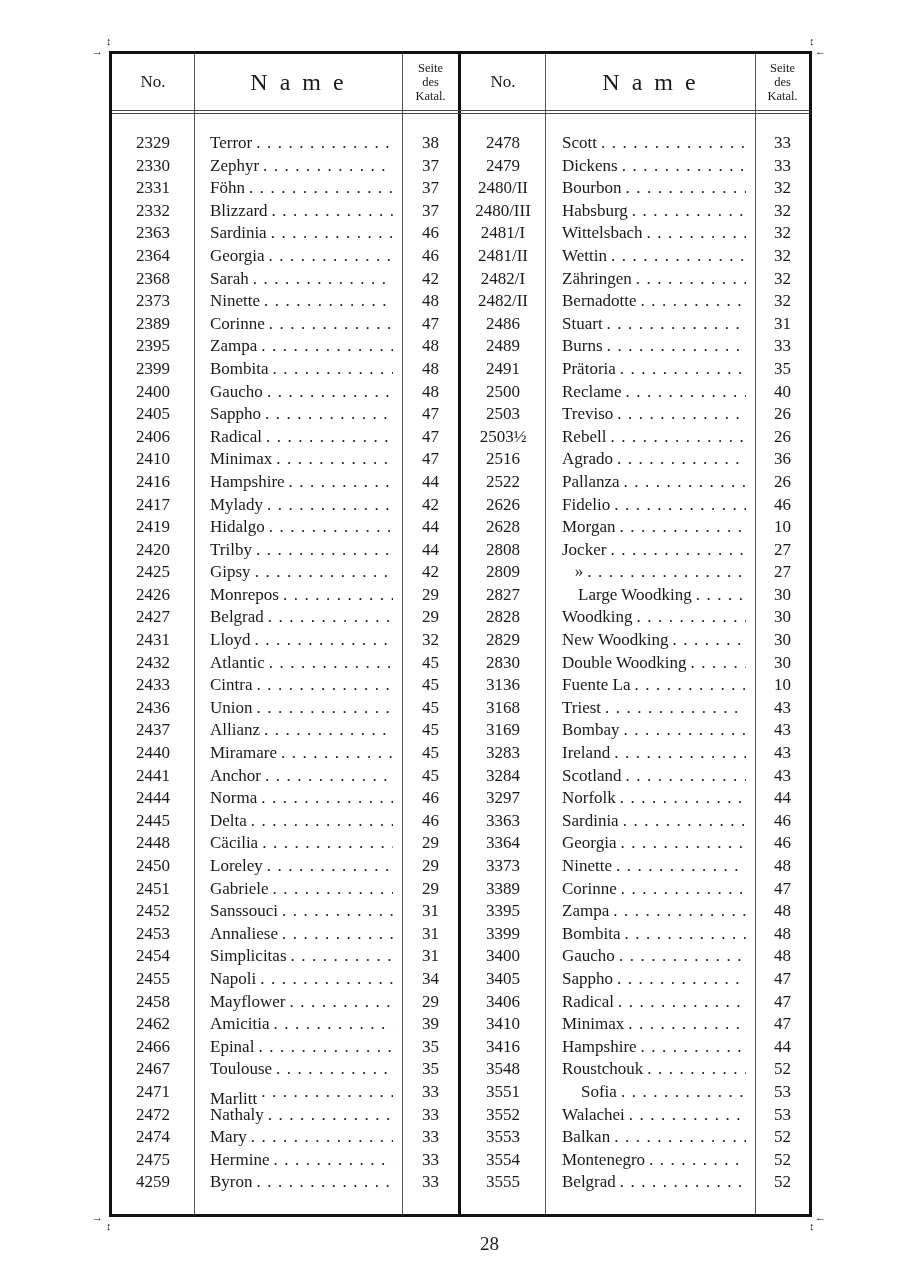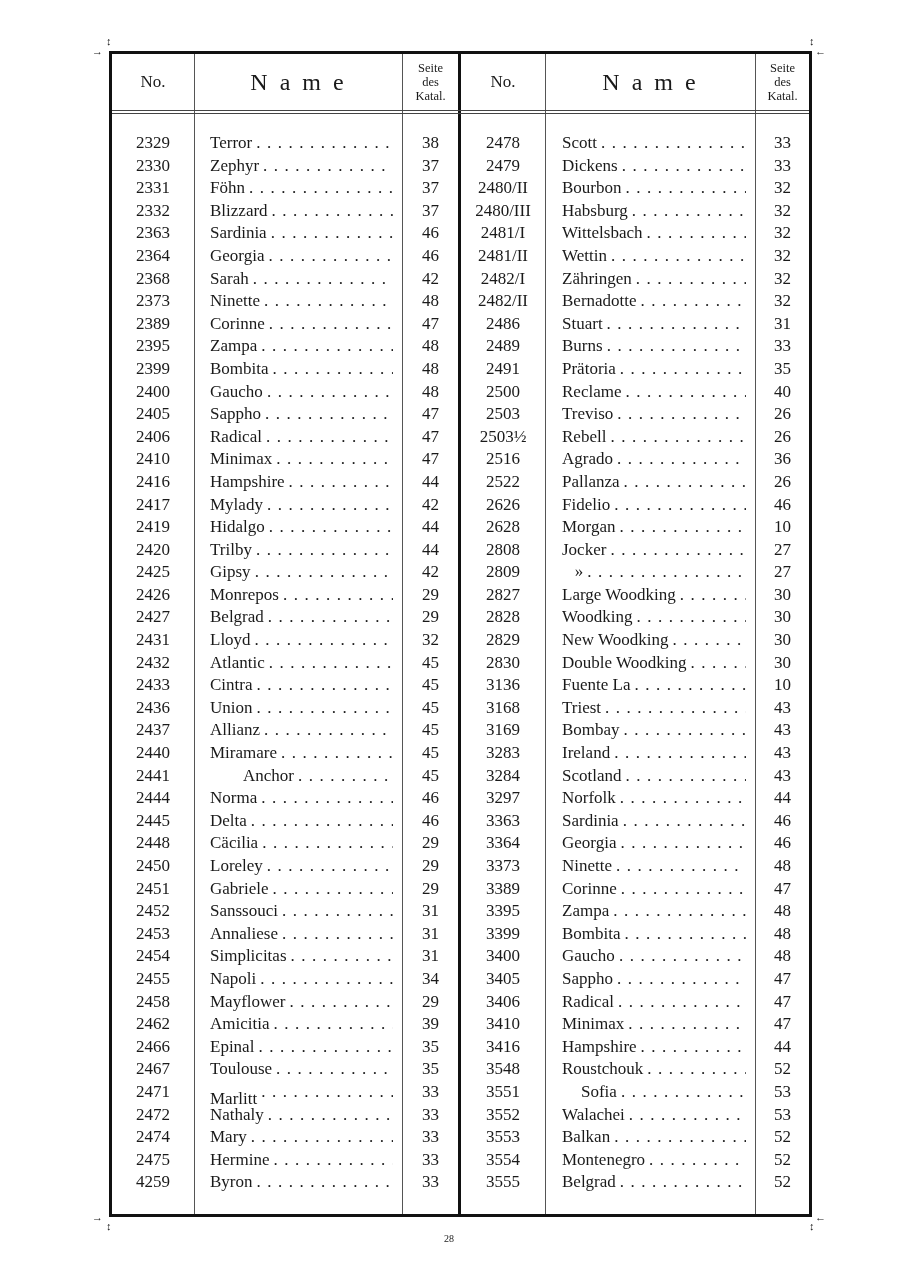--- a/index.html
+++ b/index.html
@@ -28,21 +28,21 @@
 
   .col { position: absolute; top: 132px; }
   .cell { height: 22.6px; line-height: 22.6px; font-size: 17px; white-space: nowrap; }
   .c-no { text-align: center; }
   .c-name { display: flex; overflow: hidden; }
   .c-name .nm { flex: 0 0 auto; }
   .c-name .dots { flex: 1 1 auto; overflow: hidden; letter-spacing: 6.5px; text-align: right; padding-left: 4px; }
   .c-page { text-align: center; }
 
   .marker { position: absolute; font-size: 11px; line-height: 11px; color: #111; }
-  .pagenum { position: absolute; left: 444px; top: 1233px; font-size: 10px; }
+  .pagenum { position: absolute; left: 480px; top: 1233px; font-size: 19px; }
 </style>
 </head>
 <body>
 
 <div class="page">
 
   <div class="marker" style="left:92px;top:46px;">→</div>
   <div class="marker" style="left:106px;top:36px;">↕</div>
   <div class="marker" style="left:815px;top:46px;">←</div>
   <div class="marker" style="left:809px;top:36px;">↕</div>
@@ -234,21 +234,21 @@
       </div>
       <div class="cell c-name">
         <span class="nm" style="white-space: pre;">Allianz</span>
         <span class="dots">................</span>
       </div>
       <div class="cell c-name">
         <span class="nm" style="white-space: pre;">Miramare</span>
         <span class="dots">................</span>
       </div>
       <div class="cell c-name">
-        <span class="nm" style="white-space: pre; margin-left: 33px;">Anchor</span>
+        <span class="nm" style="white-space: pre;">Anchor</span>
         <span class="dots">................</span>
       </div>
       <div class="cell c-name">
         <span class="nm" style="white-space: pre;">Norma</span>
         <span class="dots">................</span>
       </div>
       <div class="cell c-name">
         <span class="nm" style="white-space: pre;">Delta</span>
         <span class="dots">................</span>
       </div>
@@ -491,21 +491,21 @@
       </div>
       <div class="cell c-name">
         <span class="nm" style="white-space: pre;">Jocker</span>
         <span class="dots">................</span>
       </div>
       <div class="cell c-name">
         <span class="nm" style="white-space: pre;">   »</span>
         <span class="dots">................</span>
       </div>
       <div class="cell c-name">
-        <span class="nm" style="white-space: pre;">Large Woodking</span>
+        <span class="nm" style="white-space: pre; margin-left: 16px;">Large Woodking</span>
         <span class="dots">................</span>
       </div>
       <div class="cell c-name">
         <span class="nm" style="white-space: pre;">Woodking</span>
         <span class="dots">................</span>
       </div>
       <div class="cell c-name">
         <span class="nm" style="white-space: pre;">New Woodking</span>
         <span class="dots">................</span>
       </div>

